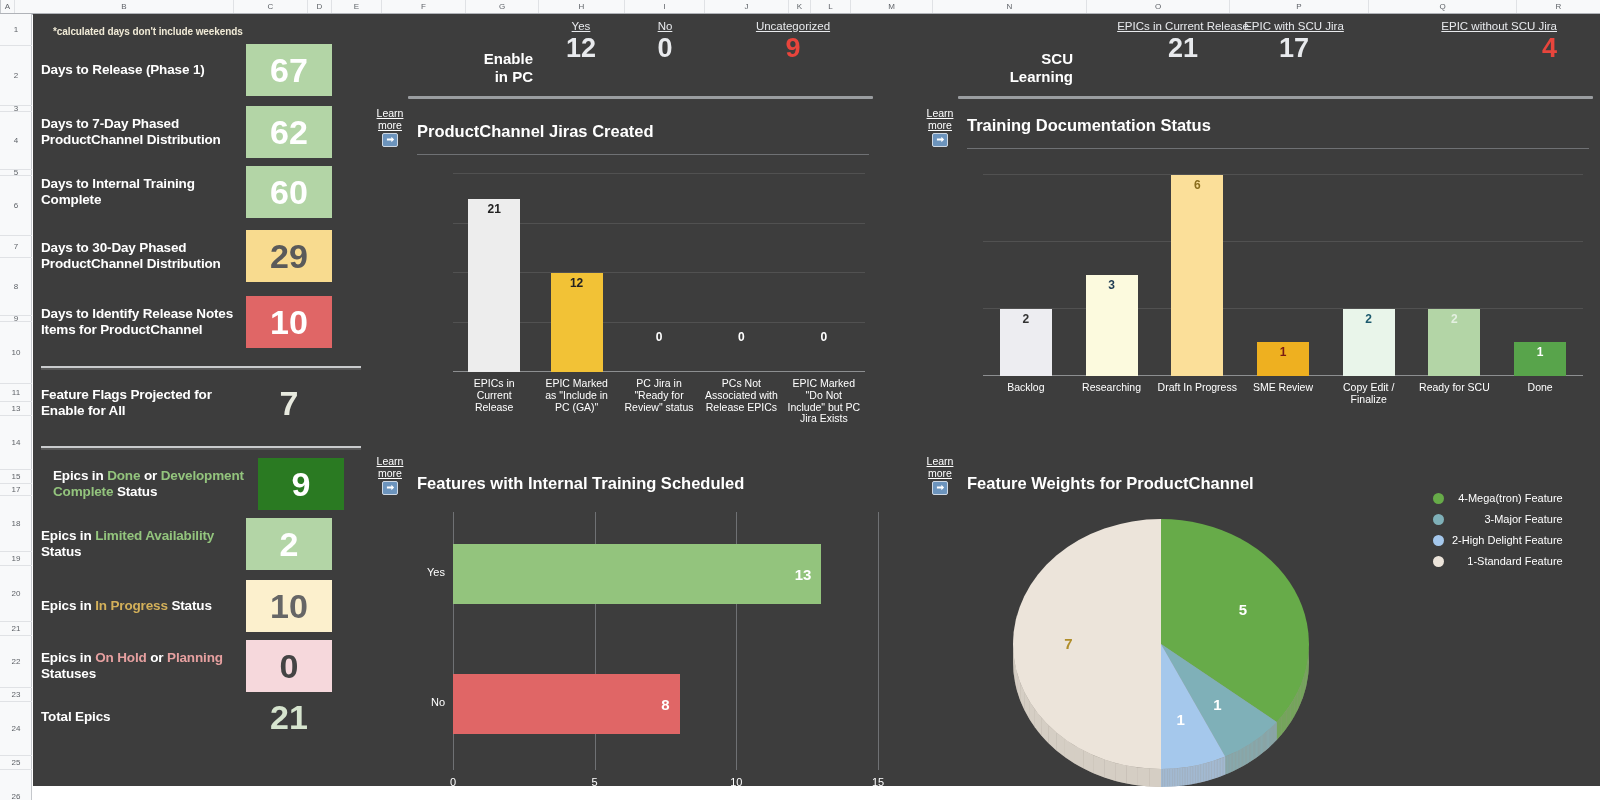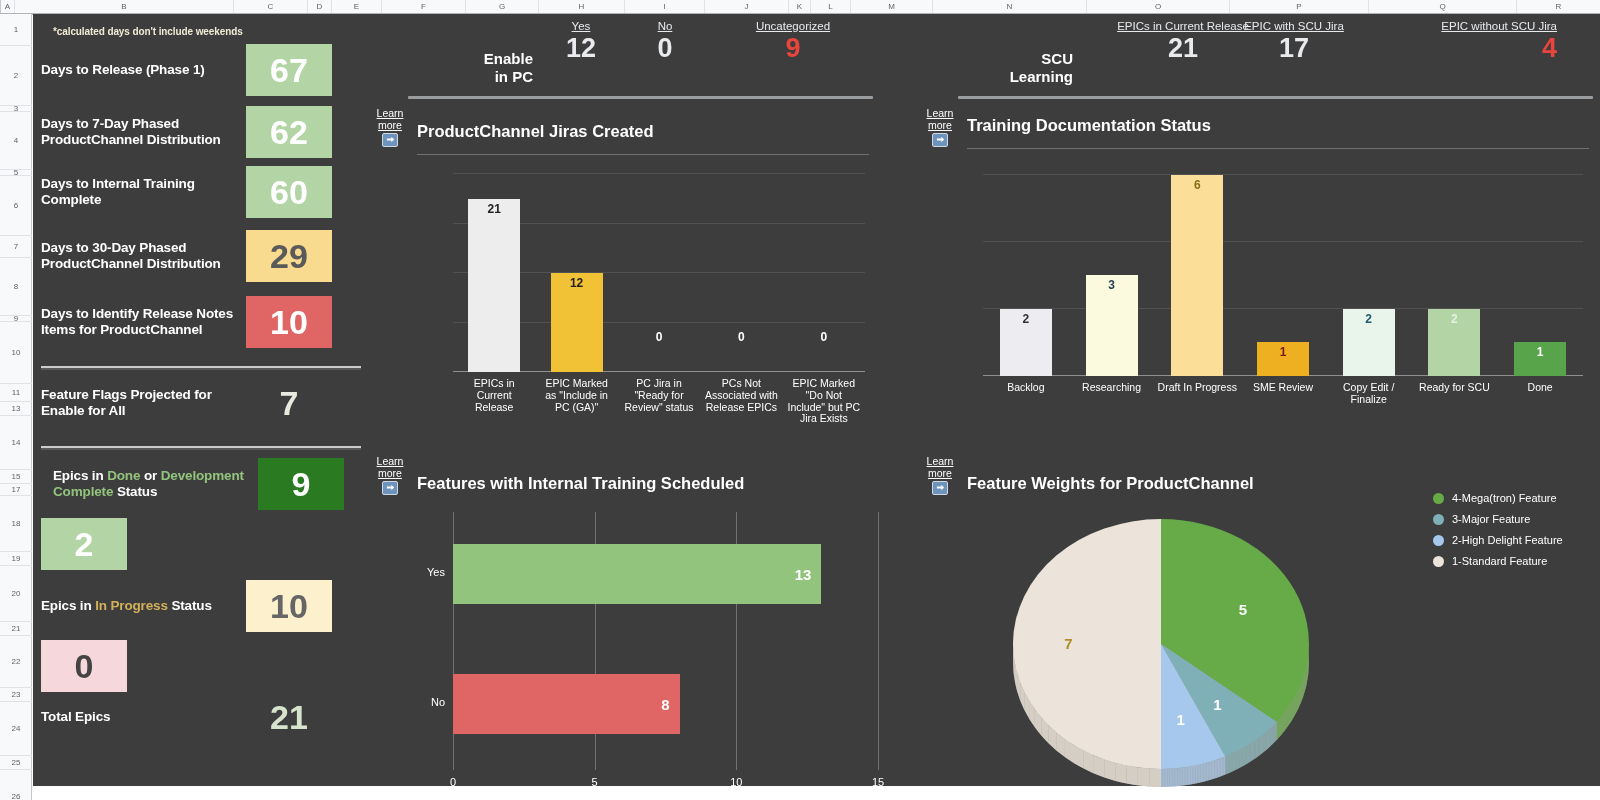--- a/index.html
+++ b/index.html
@@ -140,21 +140,21 @@
   .hbar-plot { position:absolute; }
   .vgrid { position:absolute; width:1px; background:#6f7174; top:0; bottom:0; }
   .hbar { position:absolute; display:flex; align-items:center; justify-content:flex-end; }
   .hbar-val { font-size:15px; font-weight:bold; color:#ffffff; margin-right:10px; }
   .hbar-cat {
     position:absolute; font-size:11px; color:#ffffff; text-align:right; width:40px;
   }
   .xtick { position:absolute; font-size:11px; color:#ffffff; text-align:center; width:30px;}
 
   
-  .legend-row { display:flex; align-items:center; margin-bottom:9px; }
+  .legend-row { display:flex; align-items:center; margin-bottom:9px;justify-content:space-between; }
   .legend-dot { width:11px; height:11px; border-radius:50%; margin-right:8px; flex:0 0 auto;}
   .legend-text { font-size:11px; color:#ffffff; white-space:nowrap; }
   .pie-label {
     position:absolute; font-size:15px; font-weight:bold; line-height:1;
   }
 </style>
 </head>
 <body>
 
 <div id="app">
@@ -245,27 +245,29 @@
           <div class="kpi-plain" style="color: rgb(232, 234, 223);">7</div>
         </div>
       </div>
     <div class="hr-sep" style="top:432px;"></div>
     <div id="kpi-group3">
         <div class="kpi-row" style="left: 20px; top: 444px;">
           <div class="kpi-label"><span style="color: rgb(255, 255, 255);">Epics in </span><span style="color: rgb(147, 196, 125);">Done</span><span style="color: rgb(255, 255, 255);"> or </span><span style="color: rgb(147, 196, 125);">Development Complete</span><span style="color: rgb(255, 255, 255);"> Status</span></div>
           <div class="kpi-chip" style="background: rgb(42, 122, 34); color: rgb(255, 255, 255);">9</div>
         </div>
         <div class="kpi-row" style="left: 8px; top: 504px;">
+          <div class="kpi-label"><span style="color: rgb(255, 255, 255);">Epics in </span><span style="color: rgb(147, 196, 125);">Limited Availability</span><span style="color: rgb(255, 255, 255);"> Status</span></div>
           <div class="kpi-chip" style="background: rgb(179, 213, 166); color: rgb(255, 255, 255);">2</div>
         </div>
         <div class="kpi-row" style="left: 8px; top: 566px;">
           <div class="kpi-label"><span style="color: rgb(255, 255, 255);">Epics in </span><span style="color: rgb(211, 176, 90);">In Progress</span><span style="color: rgb(255, 255, 255);"> Status</span></div>
           <div class="kpi-chip" style="background: rgb(252, 240, 205); color: rgb(102, 102, 102);">10</div>
         </div>
         <div class="kpi-row" style="left: 8px; top: 626px;">
+          <div class="kpi-label"><span style="color: rgb(255, 255, 255);">Epics in </span><span style="color: rgb(230, 160, 160);">On Hold</span><span style="color: rgb(255, 255, 255);"> or </span><span style="color: rgb(230, 160, 160);">Planning</span><span style="color: rgb(255, 255, 255);"> Statuses</span></div>
           <div class="kpi-chip" style="background: rgb(246, 216, 220); color: rgb(68, 68, 68);">0</div>
         </div>
         <div class="kpi-row" style="left: 8px; top: 686px;">
           <div class="kpi-label"><span style="color: rgb(255, 255, 255);">Total Epics</span></div>
           <div class="kpi-plain" style="color: rgb(214, 228, 206);">21</div>
         </div>
       </div>
 
     <div class="strip" style="left:390px; top:6px; width:530px; height:76px;">
       <div class="strip-title" style="left:0px; top:30px; width:110px;">

